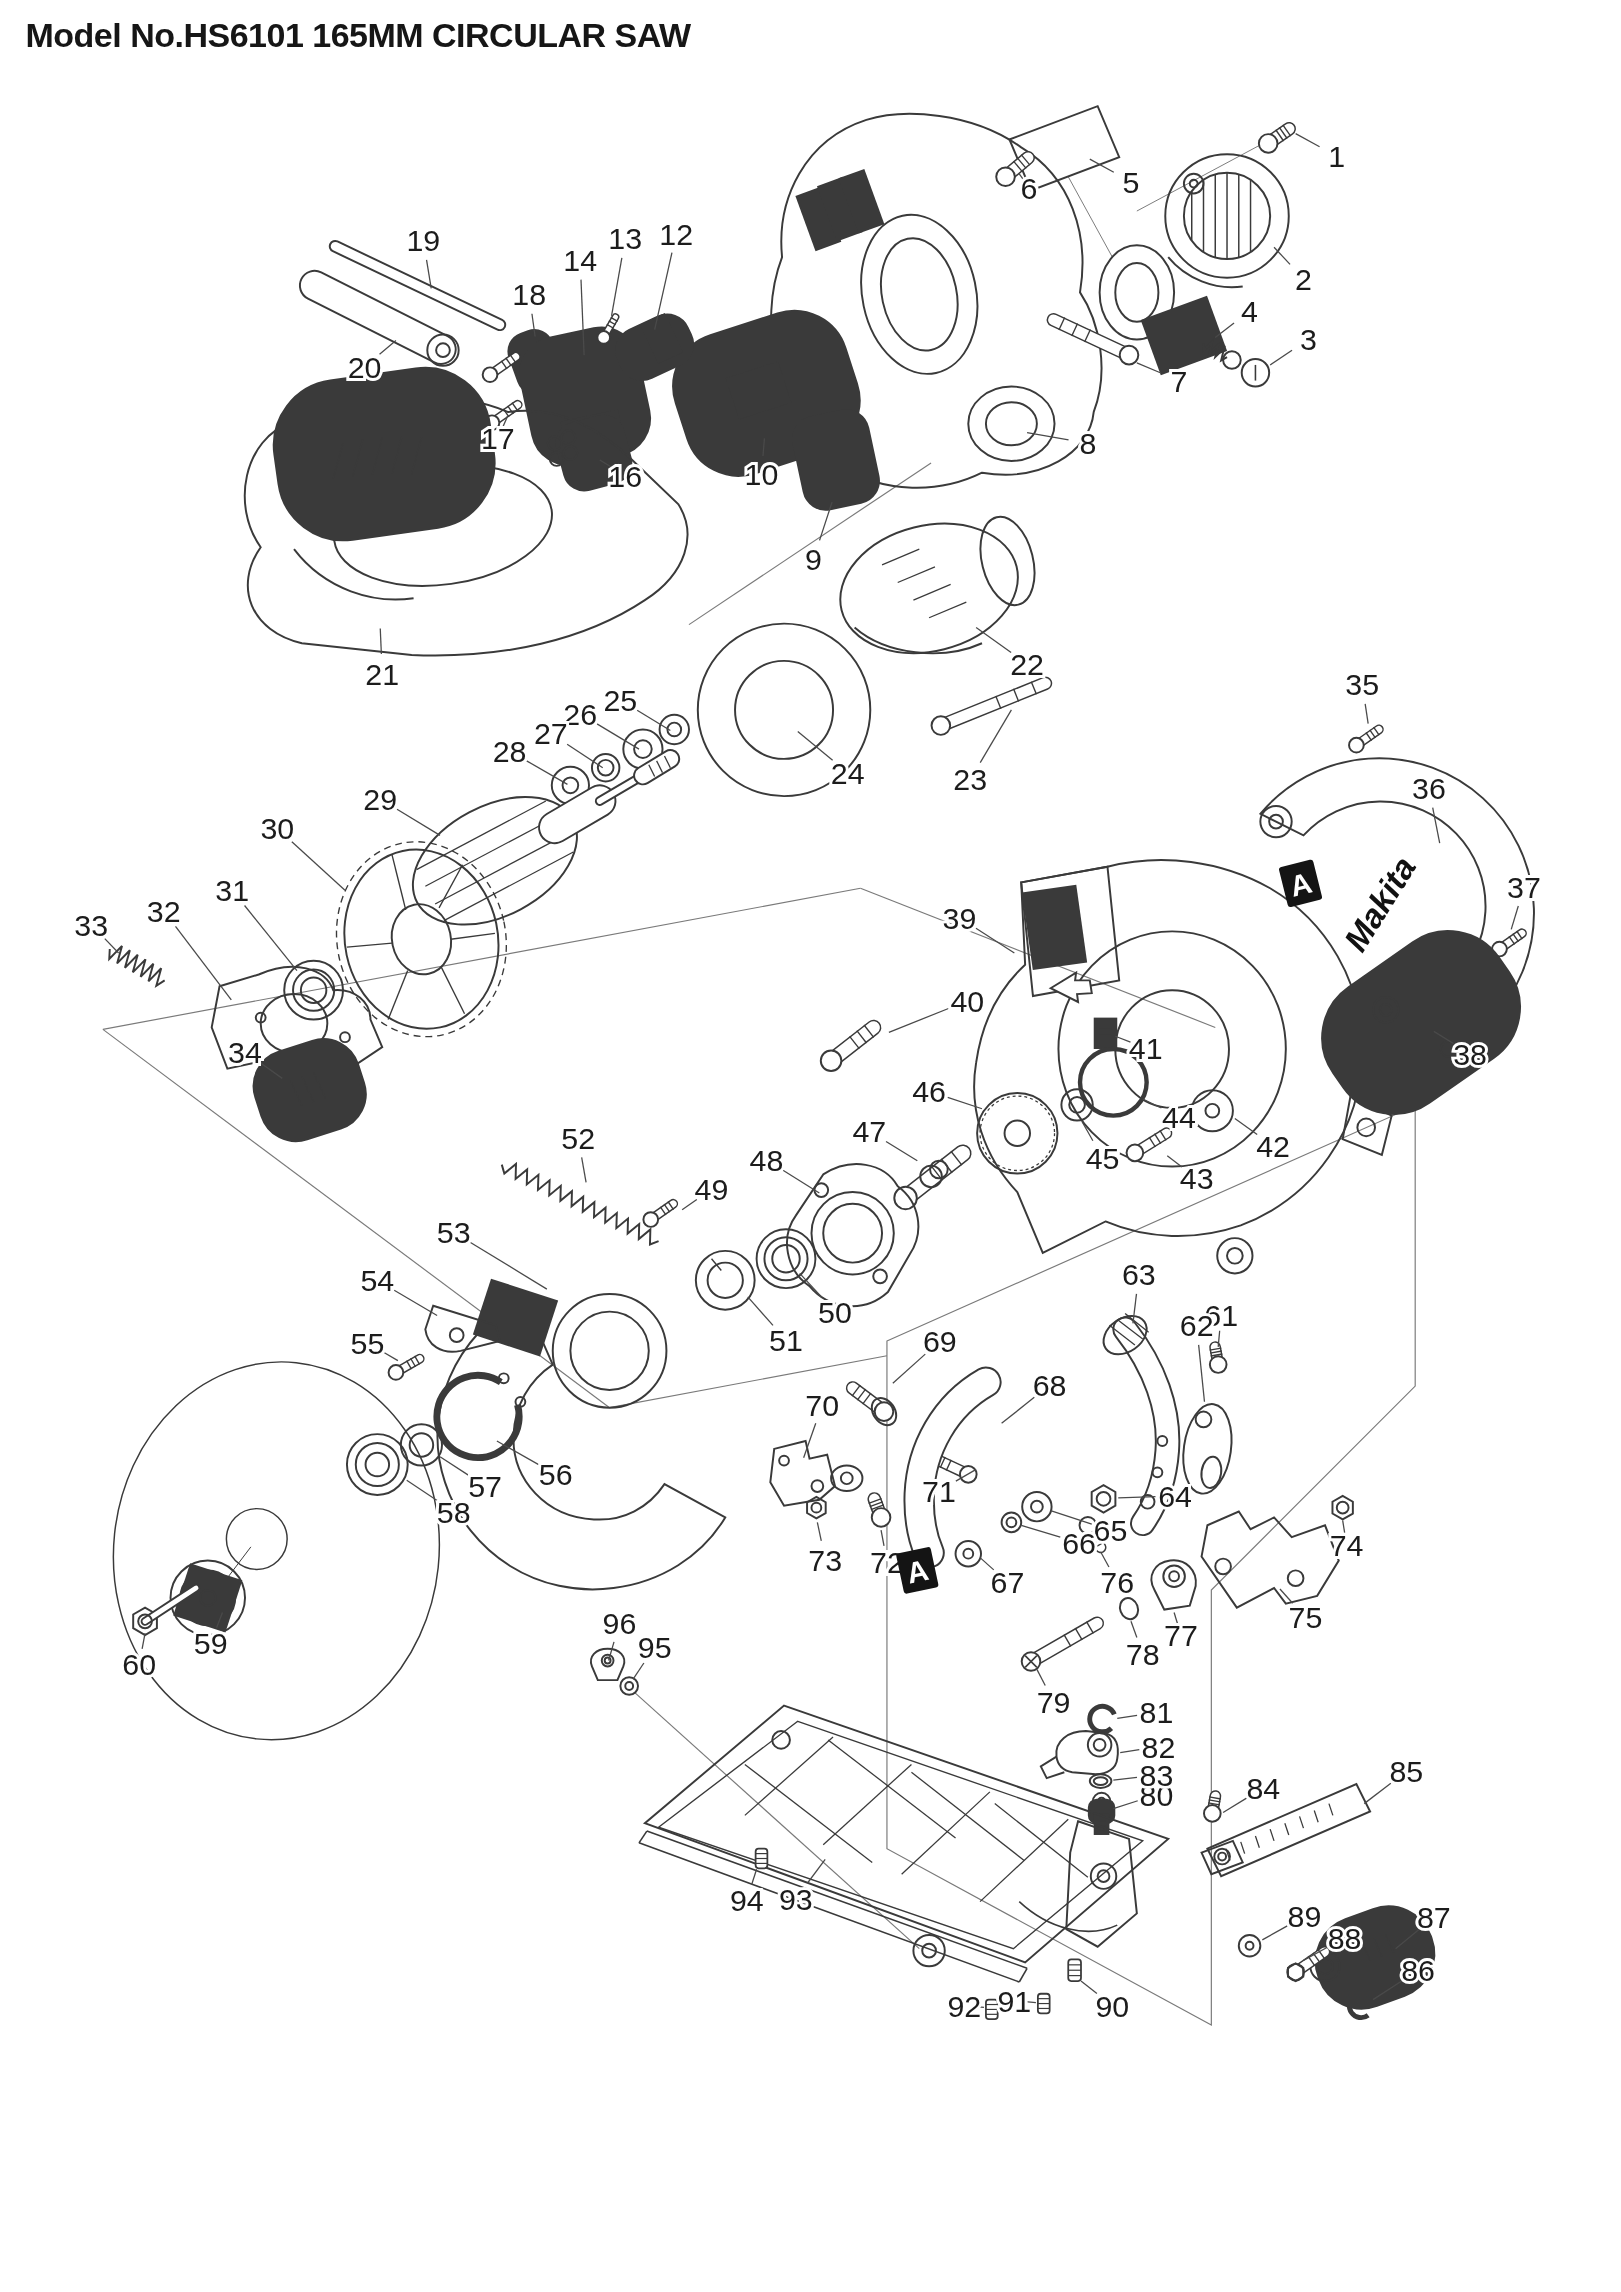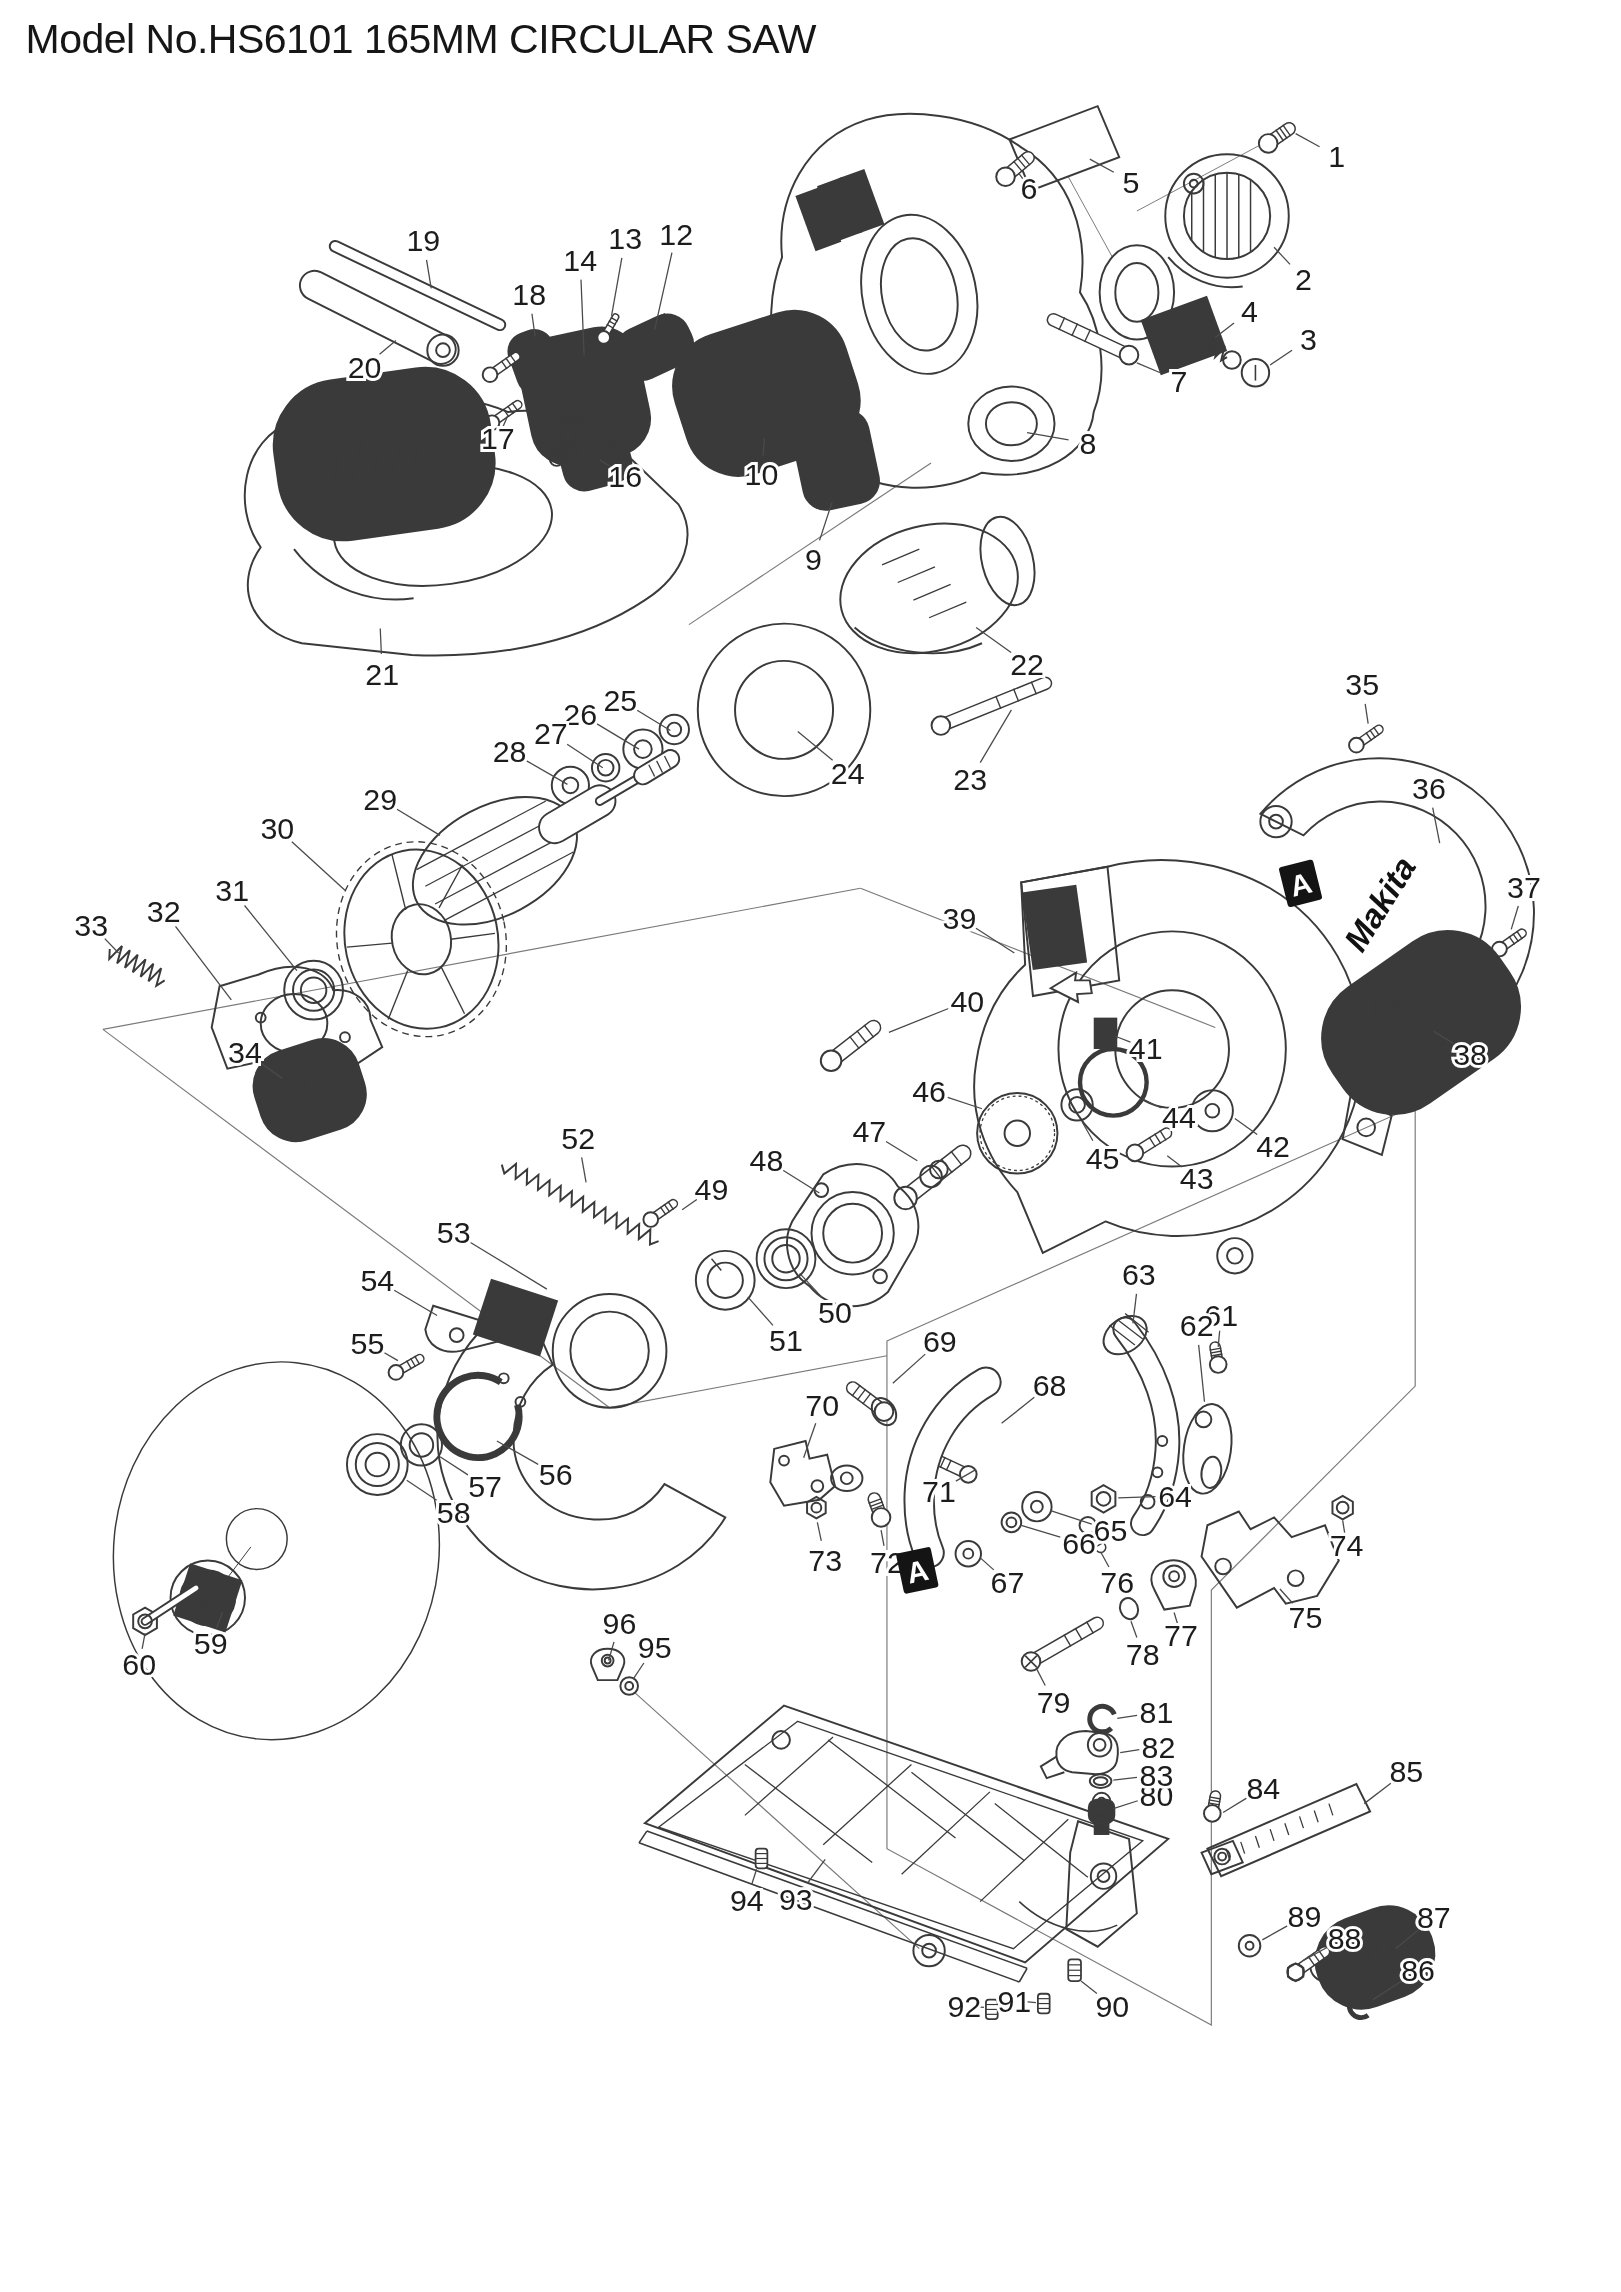--- a/index.html
+++ b/index.html
@@ -1,17 +1,17 @@
 <!DOCTYPE html>
 <html><head>
 <meta charset="utf-8">
 <style>
   html,body{margin:0;padding:0;background:#ffffff;}
   body{width:1621px;height:2293px;position:relative;font-family:"Liberation Sans",sans-serif;overflow:hidden;}
-  #title{position:absolute;left:25.5px;top:15.7px;font-size:41px;font-weight:400;letter-spacing:-0.5px;color:#161616;}
+  #title{position:absolute;left:25.5px;top:15.7px;font-size:34px;font-weight:700;letter-spacing:-0.5px;color:#161616;}
   #dia{position:absolute;left:0;top:0;}
   svg text{font-family:"Liberation Sans",sans-serif;}
 </style>
 </head>
 <body>
 
 <div id="title">Model No.HS6101 165MM CIRCULAR SAW</div>
 <svg id="dia" width="1621" height="2293" viewBox="0 0 1654 2339" xmlns="http://www.w3.org/2000/svg">
     <line x1="878" y1="906" x2="105" y2="1050" fill="none" stroke="#7a7a7a" stroke-width="1.2"></line>
     <line x1="105" y1="1050" x2="622" y2="1436" fill="none" stroke="#7a7a7a" stroke-width="1.2"></line>

